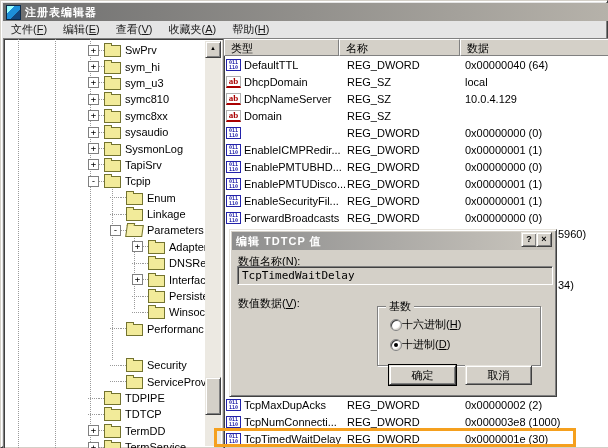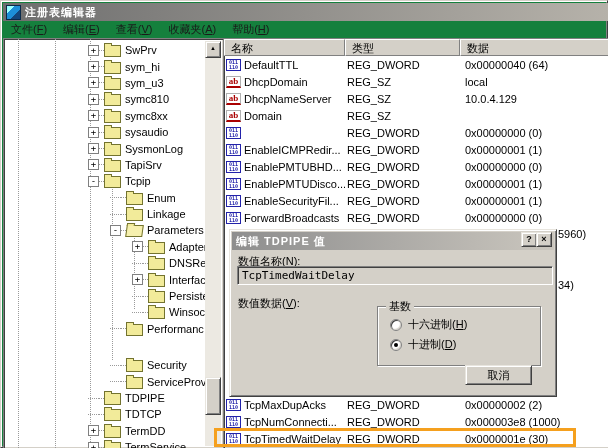--- a/index.html
+++ b/index.html
@@ -1,18 +1,18 @@
 <!DOCTYPE html>
 <html><head>
 <meta charset="utf-8">
 <style>
   html,body{margin:0;padding:0;background:#000;}
   body{width:608px;height:448px;overflow:hidden;position:relative;
        font-family:"Liberation Sans","DejaVu Sans",sans-serif;font-size:11px;color:#000;}
-  .window{position:absolute;inset:0;background:#15803d;
+  .window{position:absolute;inset:0;background:#e5e5e5;
           border:1px solid;border-color:#d4d0c8 #404040 #404040 #d4d0c8;
           box-shadow:inset 1px 1px 0 #fff, inset -1px -1px 0 #808080;}
   
   .titlebar{position:absolute;left:2px;top:2px;width:604px;height:18px;
             background:linear-gradient(90deg,#6e6e6e,#b6b2aa);
             display:flex;align-items:center;padding-left:3px;gap:4px;}
   .titlebar .ttext{color:#fff;font-weight:bold;font-size:11px;letter-spacing:1px;}
   .regicon{width:13px;height:13px;background:linear-gradient(135deg,#9ff 0 30%,#1d8fd8 30% 62%,#14457a 62%);
            border:1px solid #0a2a4a;flex:0 0 auto;}
   
@@ -92,21 +92,21 @@
   .lbl-data{top:66px;}
   .mn{text-decoration:underline;}
   .field{position:absolute;box-sizing:border-box;border:1px solid;border-color:#808080 #fff #fff #808080;
          box-shadow:inset 1px 1px 0 #404040, inset -1px -1px 0 #d4d0c8;padding:3px 0 0 4px;overflow:hidden;white-space:nowrap;}
   .name-field{left:7px;top:36px;width:316px;height:19px;background:#d4d0c8;
               font-family:"DejaVu Sans Mono",monospace;font-size:11px;padding-top:2px;}
   .data-input{left:7px;top:80px;width:127px;height:20px;background:#fff;}
   .groupbox{position:absolute;left:147px;top:76px;width:162px;height:58px;border:1px solid #808080;
             box-shadow:1px 1px 0 #fff, inset 1px 1px 0 #fff;}
   .legend{position:absolute;top:-8px;left:8px;background:#d4d0c8;padding:0 3px;}
-  .radio-row{position:absolute;left:12px;display:flex;align-items:center;gap:6px;}
+  .radio-row{position:absolute;left:12px;display:flex;align-items:center;}
   .rr1{top:10px;} .rr2{top:30px;}
   .radio{width:12px;height:12px;box-sizing:border-box;border-radius:50%;background:#fff;
          border:1px solid #808080;box-shadow:inset 1px 1px 0 #404040, inset -1px -1px 1px #d4d0c8;flex:0 0 auto;}
   .radio.checked::after{content:"";display:block;width:4px;height:4px;border-radius:50%;background:#000;margin:3px;}
   .dlg-btn{position:absolute;top:135px;width:67px;height:20px;background:#d4d0c8;box-sizing:border-box;
            border:1px solid;border-color:#e8e5de #404040 #404040 #e8e5de;
            box-shadow:inset 1px 1px 0 #fff, inset -1px -1px 0 #808080;
            text-align:center;line-height:18px;}
   .btn-ok{left:159px;outline:1px solid #000;}
   .btn-cancel{left:235px;}
@@ -316,22 +316,22 @@
 
 </div>
     <div class="tree-sb">
       <div class="sb-btn">▲</div>
       <div class="sb-thumb"></div>
     </div>
   </div>
 
   <div class="pane list-pane">
     <div class="list-hdr">
+      <span class="hdr-cell hc-type">类型</span>
       <span class="hdr-cell hc-name">名称</span>
-      <span class="hdr-cell hc-type">类型</span>
       <span class="hdr-cell hc-data">数据</span>
     </div>
     <div id="list-rows">
   <div class="list-row">
     <span class="cell c-name">
             <span class="vicon ic-dword"></span>
             <span>DefaultTTL</span>
           </span>
     <span class="cell c-type">REG_DWORD</span>
     <span class="cell c-data">0x00000040 (64)</span>
@@ -465,21 +465,21 @@
             <span>TcpTimedWaitDelay</span>
           </span>
     <span class="cell c-type">REG_DWORD</span>
     <span class="cell c-data">0x0000001e (30)</span>
   </div>
 </div>
   </div>
 
   <div class="dialog">
     <div class="dlg-title" style="background: linear-gradient(90deg, rgb(142, 142, 142), rgb(202, 198, 190));">
-      <span class="ttext">编辑 TDPIPE 值</span>
+      <span class="ttext">编辑 TDTCP 值</span>
     </div>
     <div class="dlg-ctl dlg-help">?</div>
     <div class="dlg-ctl dlg-close">×</div>
 
     <div class="dlg-label lbl-name"><span>数值名称(</span><span class="mn">N</span><span>):</span></div>
     <div class="field name-field">TcpTimedWaitDelay</div>
 
     <div class="dlg-label lbl-data"><span>数值数据(</span><span class="mn">V</span><span>):</span></div>
 
     <div class="groupbox">
@@ -487,17 +487,18 @@
       <div class="radio-row rr1">
         <span class="radio"></span>
         <span><span>十六进制(</span><span class="mn">H</span><span>)</span></span>
       </div>
       <div class="radio-row rr2">
         <span class="radio checked"></span>
         <span><span>十进制(</span><span class="mn">D</span><span>)</span></span>
       </div>
     </div>
 
+    <div class="dlg-btn btn-ok">确定</div>
     <div class="dlg-btn btn-cancel">取消</div>
   </div>
 
   <div class="hlbox" style="border-color: rgb(245, 160, 30);"></div>
 </div>
 
 </body></html>

